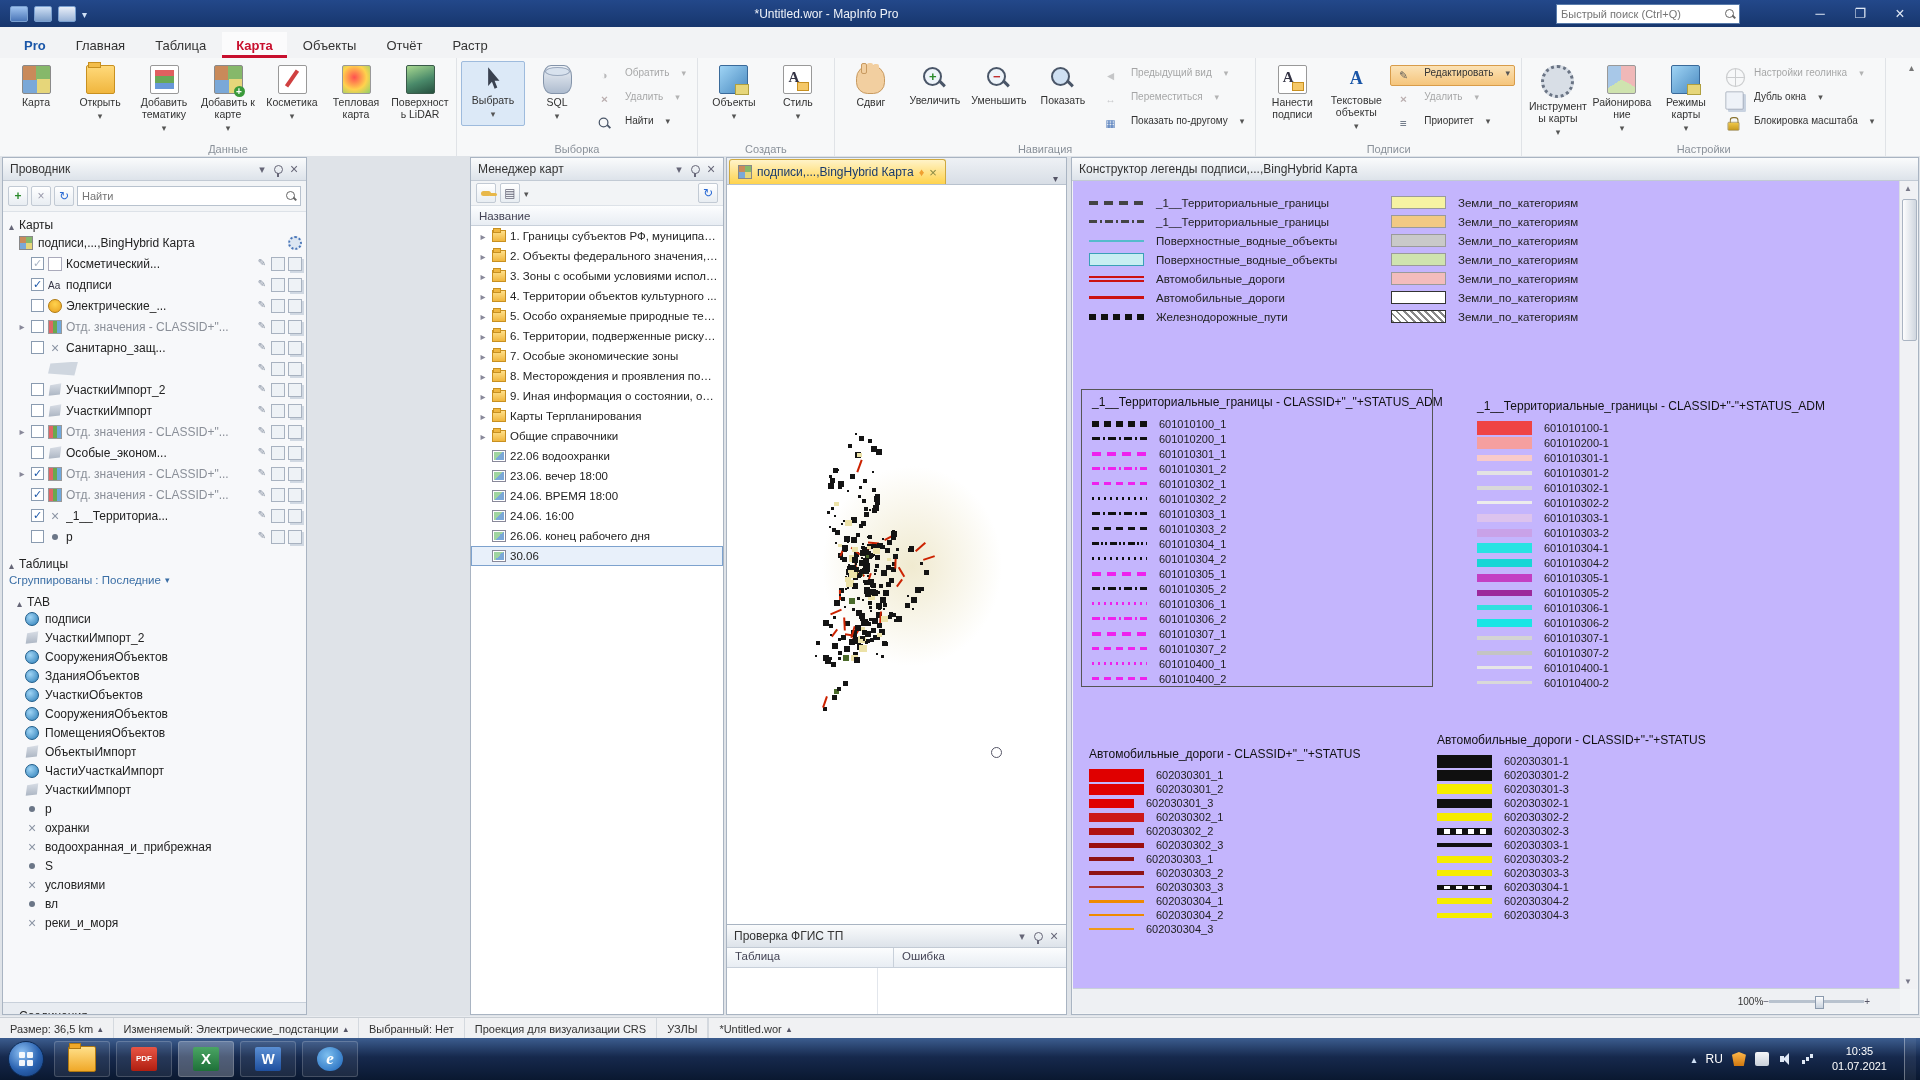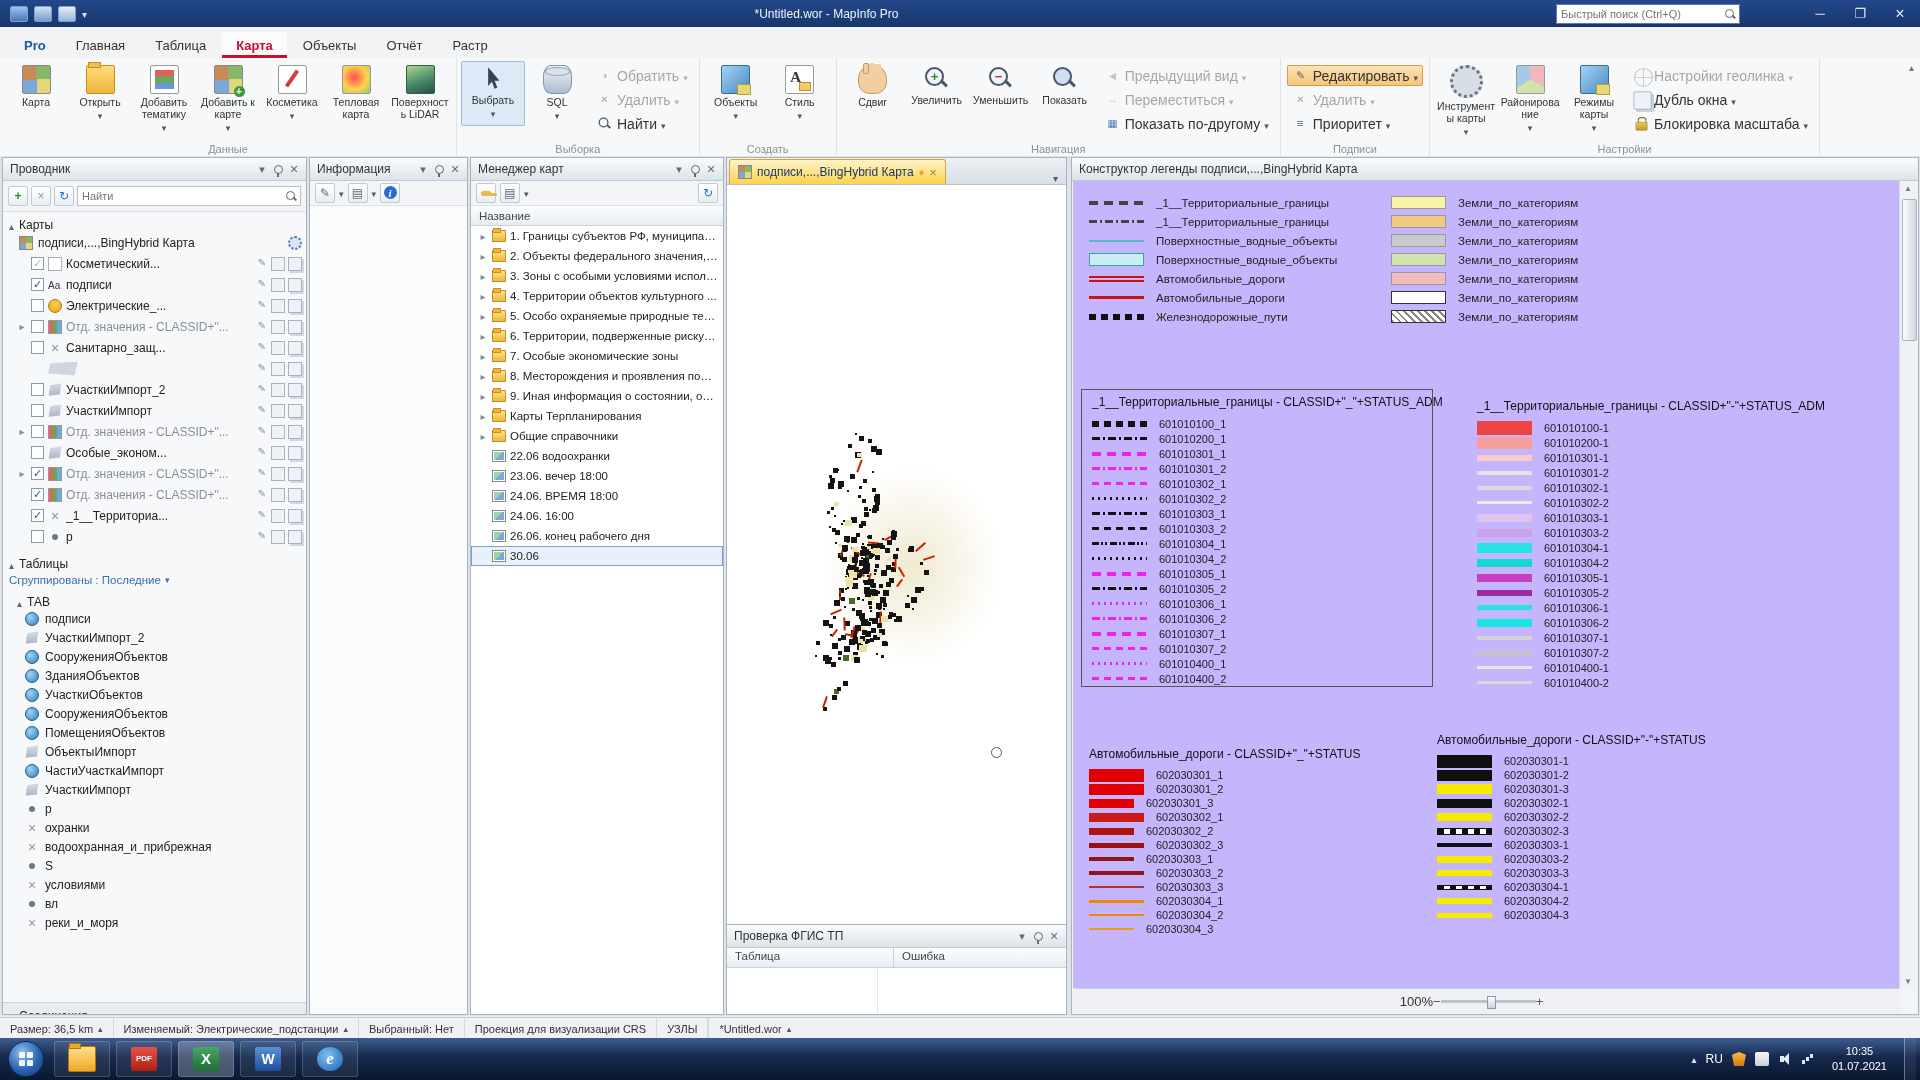--- a/index.html
+++ b/index.html
@@ -35,21 +35,21 @@
   .rg-label{position:absolute;bottom:1px;left:0;right:0;text-align:center;font-size:11px;color:#8a919a}
   .rg-buttons{display:flex;align-items:flex-start;height:100%}
   .rg-large{display:flex}
   .rbtn-lg{width:60px;padding:3px 1px;text-align:center;border:1px solid transparent;border-radius:2px}
   .rbtn-lg .rbl{display:block;font-size:10.5px;line-height:1.15;color:#333;margin-top:2px;word-wrap:break-word}
   .rbtn-lg .caret{display:none}
   .rbtn-lg.dd .caret{display:inline-block}
   .caret::before{content:"▾";font-size:9px;color:#555}
   .rbtn-lg.pressed{background:#dce9f7;border-color:#9ebbdd}
   .rg-small{display:flex;flex-direction:column;justify-content:center;gap:3px;margin:4px 2px 0}
-  .rbtn-sm{display:flex;align-items:flex-end;gap:4px;font-size:14px;color:#333;padding:1px 4px;border:1px solid transparent;border-radius:2px;white-space:nowrap}
+  .rbtn-sm{display:flex;align-items:flex-start;gap:12px;font-size:10px;color:#333;padding:1px 4px;border:1px solid transparent;border-radius:2px;white-space:nowrap}
   .rbtn-sm.hl{background:linear-gradient(#fbe2b6,#f5c57c);border-color:#d89c4a}
   .disabled{opacity:.42;filter:grayscale(.8)}
   .ribbon-collapse{position:absolute;right:6px;top:4px;color:#777;font-size:10px}
   .ribbon-collapse::before{content:"▴"}
   
   .ric{width:27px;height:27px;margin:0 auto;border-radius:2px;position:relative;display:block}
   .ric-s{width:17px;height:17px;position:relative;flex:none;display:inline-block}
   .ric-s .ric{position:absolute;left:-5px;top:-5px;transform:scale(.62)}
   .ri-map{background:conic-gradient(#86b86a 0 25%,#e6d67a 0 50%,#7aa8d8 0 75%,#c98a5a 0);border:1px solid #8a8a8a}
   .ri-open{background:linear-gradient(#ffd97a,#f0b63e);border:1px solid #c89020}
@@ -230,21 +230,21 @@
   .lg-sec1{position:absolute;left:8px;top:208px;width:352px;height:298px;border:1px solid #555;padding:5px 10px;box-sizing:border-box}
   .lg-sec1 .lrow{height:15px}
   .lg-sec2{position:absolute;left:404px;top:218px}
   .lg-sec2 .lrow{height:15px}
   .lg-sec3{position:absolute;left:16px;top:566px}
   .lg-sec3 .lrow{height:14px}
   .lg-sec4{position:absolute;left:364px;top:552px}
   .lg-sec4 .lrow{height:14px}
   .lg-code{font-size:11px;color:#222;white-space:nowrap}
   .lg-zoom{position:absolute;left:1px;right:18px;bottom:1px;height:24px;background:#eef0f3;border-top:1px solid #c8d0da;
-           display:flex;align-items:center;justify-content:center;gap:0;padding-right:30px;font-size:13px;color:#333}
+           display:flex;align-items:center;justify-content:flex-end;gap:0;padding-right:30px;font-size:10px;color:#333}
   .zslider{width:95px;height:3px;background:#b8c2ce;position:relative}
   .zthumb{position:absolute;left:46px;top:-4px;width:7px;height:11px;background:linear-gradient(#fdfdfe,#c8d2de);border:1px solid #8a99ac}
   .zminus::before{content:"−";color:#556}
   .zplus::before{content:"+";color:#556}
   .lg-scroll{position:absolute;top:23px;right:1px;bottom:25px;width:17px;background:#f0f1f4;border-left:1px solid #d8dde4}
   .lg-scroll::before{content:"▲";position:absolute;top:3px;left:4px;font-size:8px;color:#778}
   .lg-scroll::after{content:"▼";position:absolute;bottom:3px;left:4px;font-size:8px;color:#778}
   .lg-thumb{position:absolute;top:18px;left:2px;width:13px;height:140px;background:linear-gradient(90deg,#fdfdfe,#cfd6df);border:1px solid #aab4c2;border-radius:2px}
   
   .statusbar{position:absolute;top:1017px;left:0;right:0;height:21px;background:#f0f1f3;border-top:1px solid #c9ced4;
@@ -458,20 +458,31 @@
             </span>
             <span>Показать по-другому</span>
             <span class="caret"></span>
           </div>
         </div>
     </div>
     <div class="rg-label">Навигация</div>
   </div>
   <div class="rgroup">
     <div class="rg-buttons">
+      <div class="rg-large">
+
+      <div class="rbtn-lg">
+            <span class="ric ri-labels"></span>
+            <span class="rbl">Нанести подписи</span>
+          </div>
+          <div class="rbtn-lg dd">
+            <span class="ric ri-text"></span>
+            <span class="rbl">Текстовые объекты</span><span class="caret"></span>
+          </div>
+        </div>
       <div class="rg-small">
 
       <div class="rbtn-sm hl">
             <span class="ric-s">
               <i class="ric ri-edit"></i>
             </span>
             <span>Редактировать</span>
             <span class="caret"></span>
           </div>
           <div class="rbtn-sm disabled">
@@ -805,38 +816,20 @@
           </div>
         </div>
       <div class="cut-row">
         <div class="sec-hdr">
             <span>Соединения</span>
           </div>
       </div>
     </div>
   </div>
 
-  <div class="dockpanel p-info">
-    <div class="ph">
-      <span class="ph-title">Информация</span>
-      <span class="ph-ic ic-caret"></span>
-      <span class="ph-ic ic-pin"></span>
-      <span class="ph-ic ic-close"></span>
-    </div>
-    <div class="info-toolbar">
-      <span class="tbtn ib-pencil"></span>
-      <span class="caret"></span>
-      <span class="tbtn ib-layers"></span>
-      <span class="caret"></span>
-      <span class="tbtn">
-          <i class="ib-info"></i>
-        </span>
-    </div>
-    <div class="info-body"></div>
-  </div>
 
   <div class="dockpanel p-mapmgr">
     <div class="ph">
       <span class="ph-title">Менеджер карт</span>
       <span class="ph-ic ic-caret"></span>
       <span class="ph-ic ic-pin"></span>
       <span class="ph-ic ic-close"></span>
     </div>
     <div class="mm-toolbar">
       <span class="tbtn">

